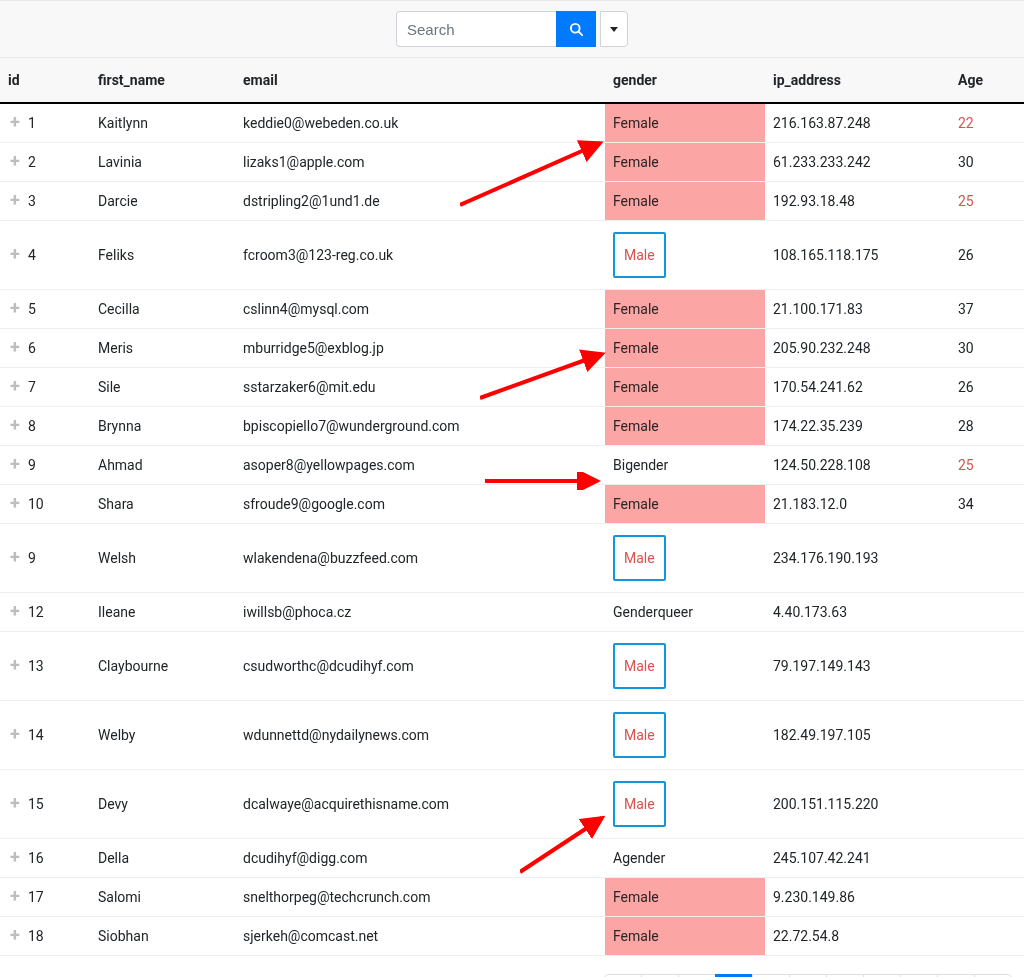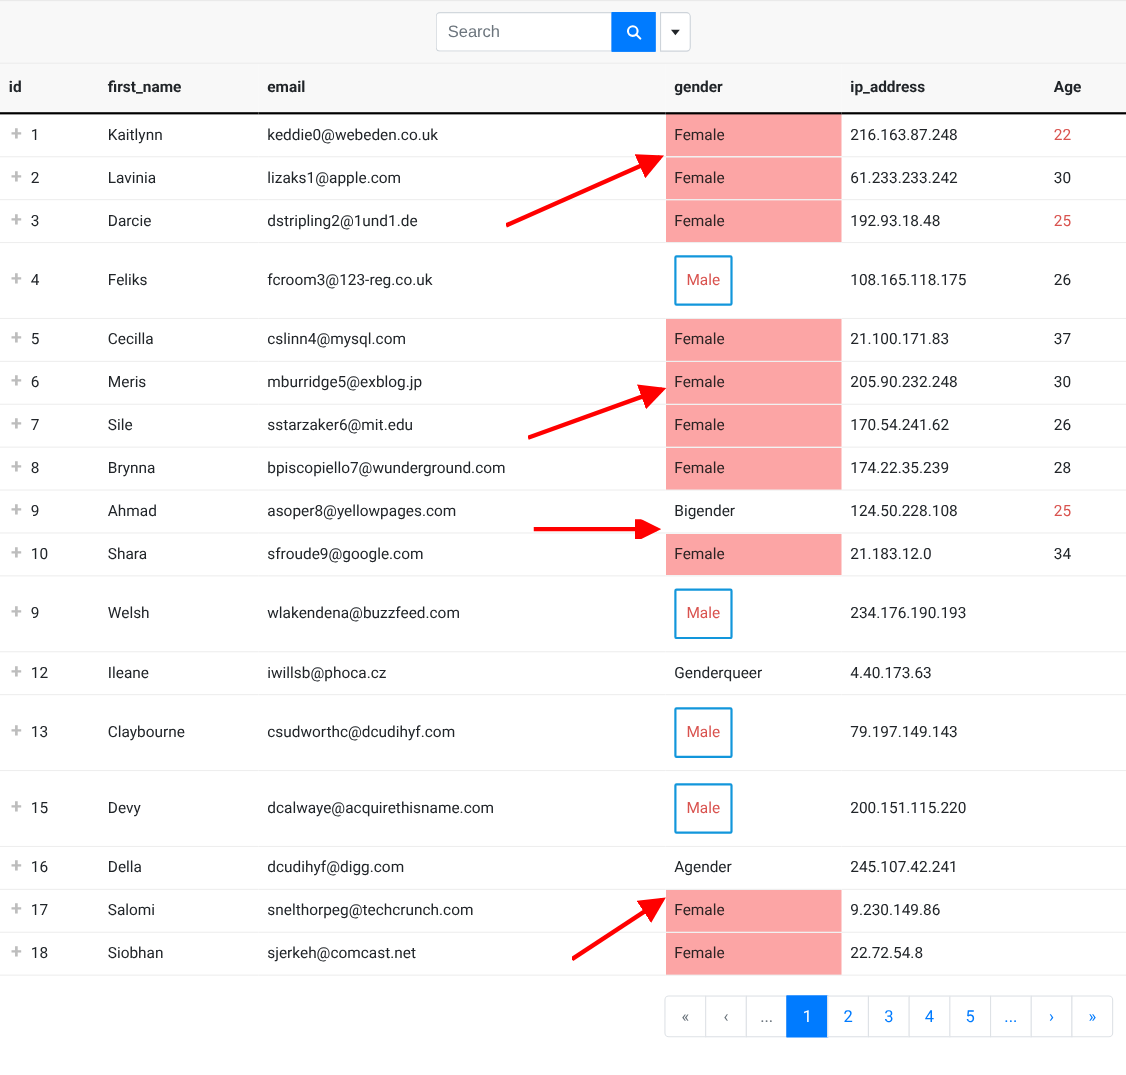--- a/index.html
+++ b/index.html
@@ -301,20 +301,28 @@
         </tr>
         <tr>
           <td class="cell-id"><span class="expand-icon">+</span><span>13</span></td>
           <td>Claybourne</td>
           <td>csudworthc@dcudihyf.com</td>
           <td class="cell-gender red-text"><span class="box">Male</span></td>
           <td>79.197.149.143</td>
           <td class="cell-age"></td>
         </tr>
         <tr>
+          <td class="cell-id"><span class="expand-icon">+</span><span>14</span></td>
+          <td>Welby</td>
+          <td>wdunnettd@nydailynews.com</td>
+          <td class="cell-gender red-text"><span class="box">Male</span></td>
+          <td>182.49.197.105</td>
+          <td class="cell-age"></td>
+        </tr>
+        <tr>
           <td class="cell-id"><span class="expand-icon">+</span><span>15</span></td>
           <td>Devy</td>
           <td>dcalwaye@acquirethisname.com</td>
           <td class="cell-gender red-text"><span class="box">Male</span></td>
           <td>200.151.115.220</td>
           <td class="cell-age"></td>
         </tr>
         <tr>
           <td class="cell-id"><span class="expand-icon">+</span><span>16</span></td>
           <td>Della</td>

